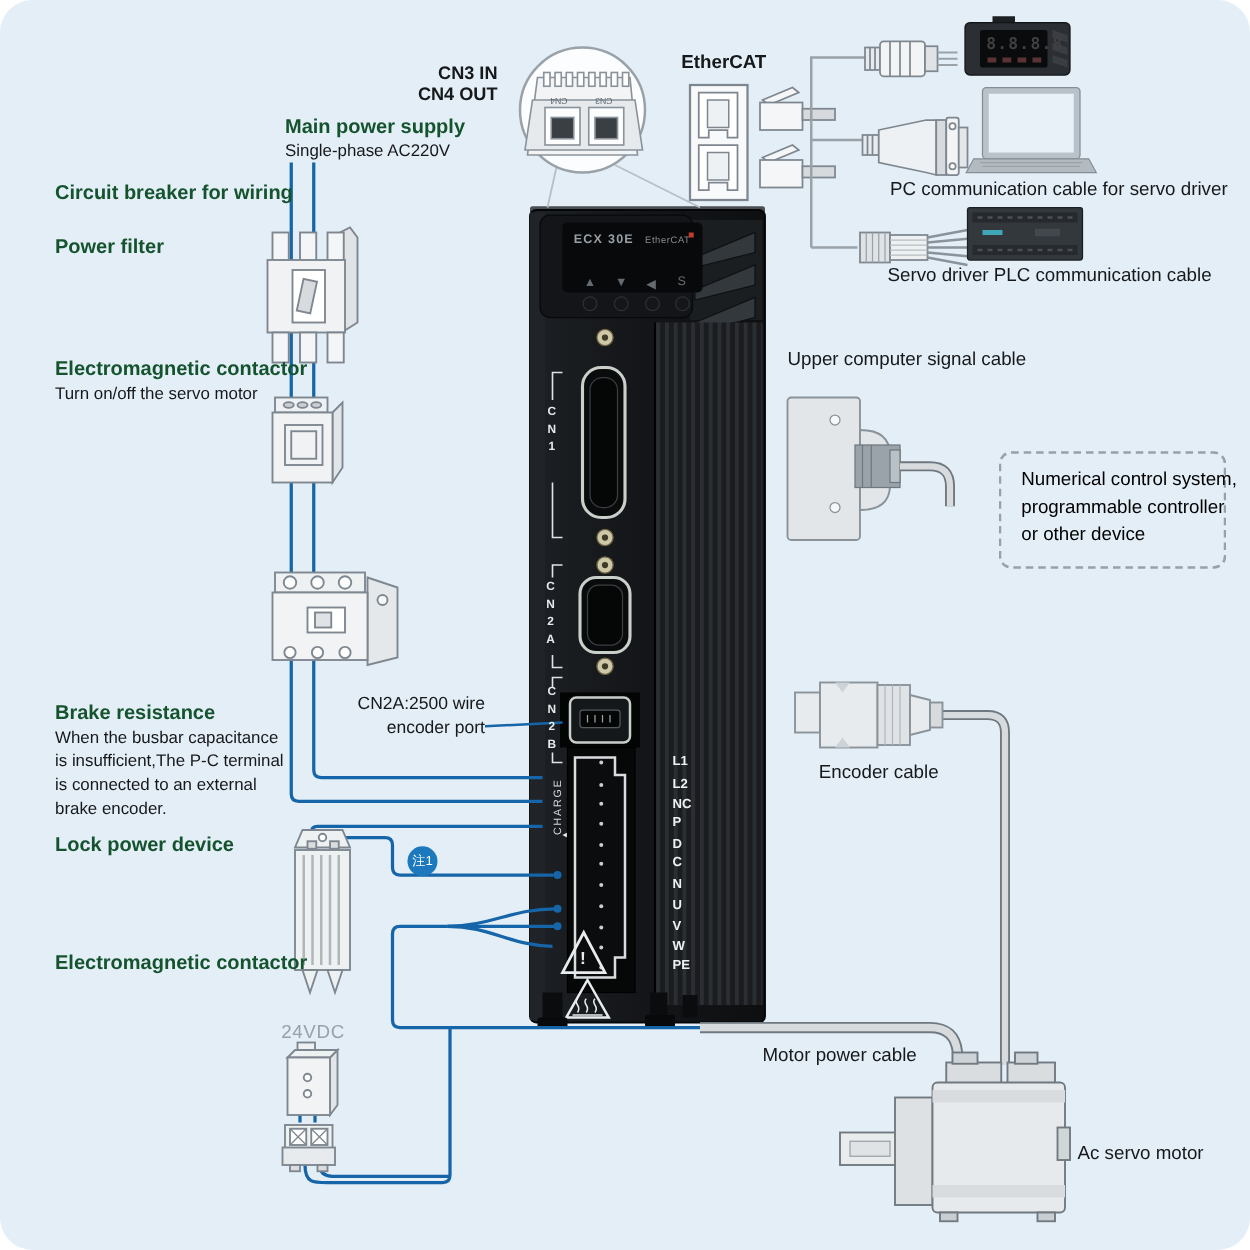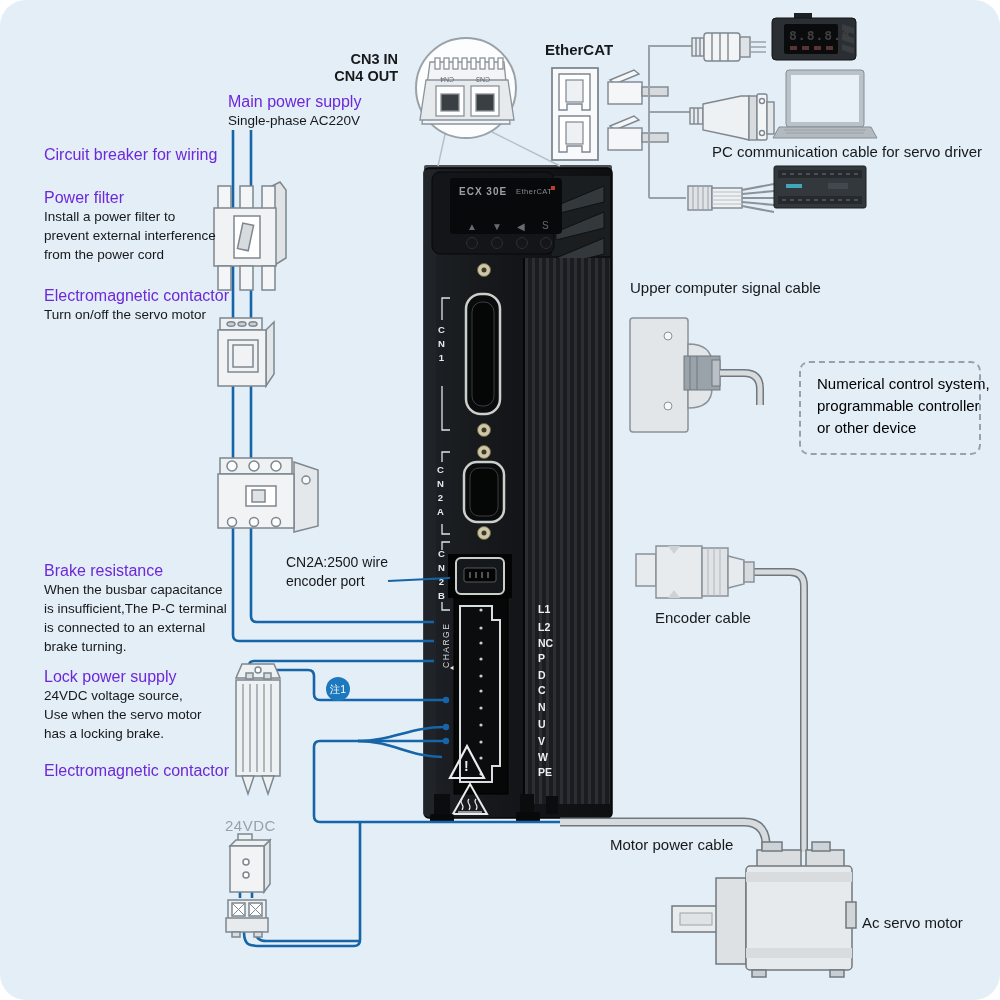--- a/index.html
+++ b/index.html
@@ -1,20 +1,20 @@
 <!DOCTYPE html>
 <html><head>
 <meta charset="utf-8">
 <style>
   html,body{margin:0;padding:0;background:#ffffff;}
   .stage{position:relative;width:1000px;height:1000px;background:#e3eef7;border-radius:26px;overflow:hidden;
          font-family:"Liberation Sans",sans-serif;}
   .stage svg{position:absolute;left:0;top:0;}
   .t{position:absolute;white-space:nowrap;color:#17181a;}
-  .h{font-weight:normal;color:#6d28d9;font-size:16px;}
+  .h{font-weight:bold;color:#14532d;font-size:16px;}
   .b{font-size:13.5px;line-height:19px;}
   .cap{font-size:15px;}
   .gray{color:#98a1a9;font-size:15px;letter-spacing:0.5px;}
   .small-note{font-size:14px;line-height:19px;}
   .callout{font-size:14.5px;font-weight:600;line-height:17px;text-align:right;width:82px;}
   .vlabel{writing-mode:vertical-lr;text-orientation:upright;font-size:9.5px;font-weight:bold;
           color:#e6eaec;letter-spacing:3px;line-height:10px;}
   .charge{font-size:8.5px;color:#d5dadc;letter-spacing:1.5px;transform:rotate(-90deg);transform-origin:left top;}
   .term{position:absolute;font-size:10.5px;font-weight:bold;color:#eef1f2;left:0;padding-left:32px;}
   .btn{position:absolute;font-size:10px;color:#646b72;}
@@ -372,43 +372,33 @@
     <rect x="830" y="970" width="14" height="7" fill="#c9ced2"></rect>
   </g>
 </svg>
 
 <div class="t h" style="left:228px;top:93px;">Main power supply</div>
 <div class="t b" style="left:228px;top:111px;">Single-phase AC220V</div>
 
 <div class="t h" style="left:44px;top:146px;">Circuit breaker for wiring</div>
 
 <div class="t h" style="left:44px;top:189px;">Power filter</div>
-<div class="t b" style="left:44px;top:207px;">
-  <div>Install a power filter to</div>
-      <div>prevent external interference</div>
-      <div>from the power cord</div>
-</div>
 
 <div class="t h" style="left:44px;top:287px;">Electromagnetic contactor</div>
 <div class="t b" style="left:44px;top:305px;">Turn on/off the servo motor</div>
 
 <div class="t h" style="left:44px;top:562px;">Brake resistance</div>
 <div class="t b" style="left:44px;top:580px;">
   <div>When the busbar capacitance</div>
       <div>is insufficient,The P-C terminal</div>
   <div>is connected to an external</div>
-      <div>brake turning.</div>
-</div>
-
-<div class="t h" style="left:44px;top:668px;">Lock power supply</div>
-<div class="t b" style="left:44px;top:686px;">
-  <div>24VDC voltage source,</div>
-      <div>Use when the servo motor</div>
-      <div>has a locking brake.</div>
-</div>
+      <div>brake encoder.</div>
+</div>
+
+<div class="t h" style="left:44px;top:668px;">Lock power device</div>
 
 <div class="t h" style="left:44px;top:762px;">Electromagnetic contactor</div>
 
 <div class="t gray" style="left:225px;top:817px;">24VDC</div>
 
 <div class="t callout" style="left:316px;top:51px;">
   <div>CN3 IN</div>
       <div>CN4 OUT</div>
 </div>
 <div class="t cap" style="left:545px;top:41px;font-weight:600;">EtherCAT</div>
@@ -436,28 +426,29 @@
   <span class="term" style="top:652px;">P</span>
   <span class="term" style="top:669px;">D</span>
   <span class="term" style="top:684px;">C</span>
   <span class="term" style="top:701px;">N</span>
   <span class="term" style="top:718px;">U</span>
   <span class="term" style="top:735px;">V</span>
   <span class="term" style="top:751px;">W</span>
   <span class="term" style="top:766px;">PE</span>
 </div>
 
-<div class="t small-note" style="left:286px;top:553px;">
+<div class="t small-note" style="left:286px;top:553px;text-align:right;">
   <div>CN2A:2500 wire</div>
       <div>encoder port</div>
 </div>
 <div class="badge" style="left:326px;top:677px;">注1</div>
 
 <div class="digits" style="position:absolute;left:789px;top:28px;">8.8.8.8</div>
 <div class="t cap" style="left:712px;top:143px;">PC communication cable for servo driver</div>
+<div class="t cap" style="left:710px;top:212px;">Servo driver PLC communication cable</div>
 <div class="t cap" style="left:630px;top:279px;">Upper computer signal cable</div>
 
 <div class="dotted-box">
   <div class="line" style="top:12px;">Numerical control system,</div>
   <div class="line" style="top:34px;">programmable controller</div>
   <div class="line" style="top:56px;">or other device</div>
 </div>
 
 <div class="t cap" style="left:655px;top:609px;">Encoder cable</div>
 <div class="t cap" style="left:610px;top:836px;">Motor power cable</div>

